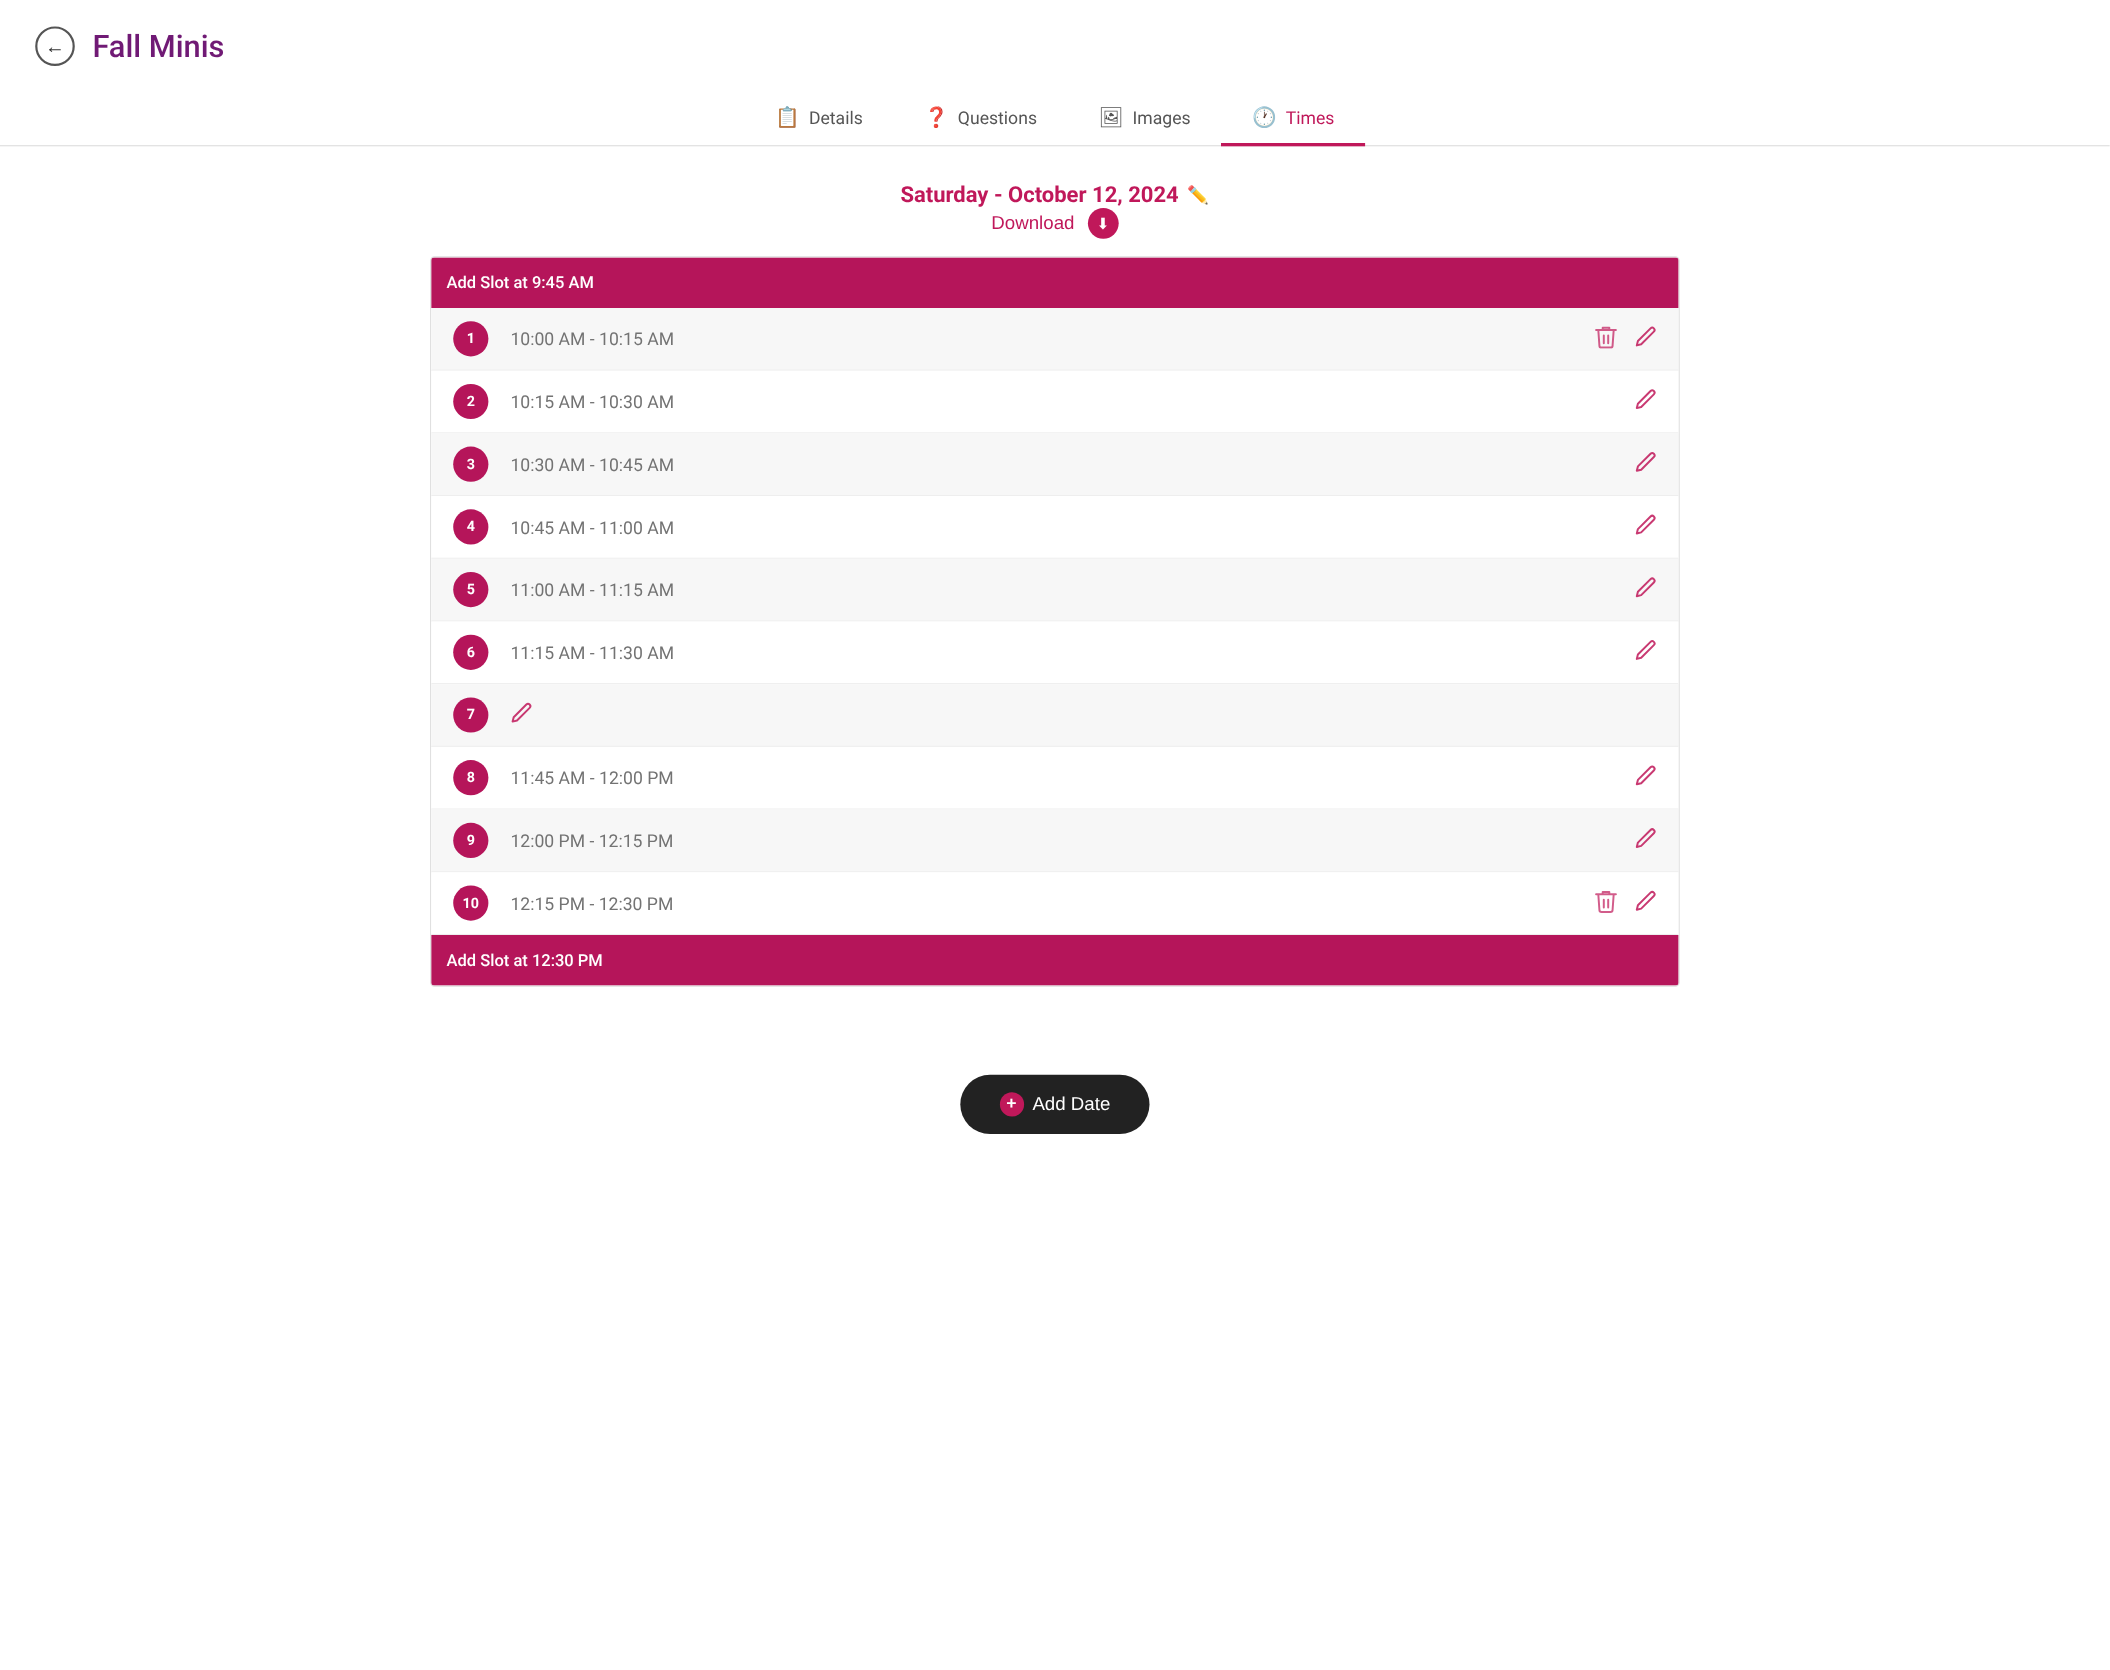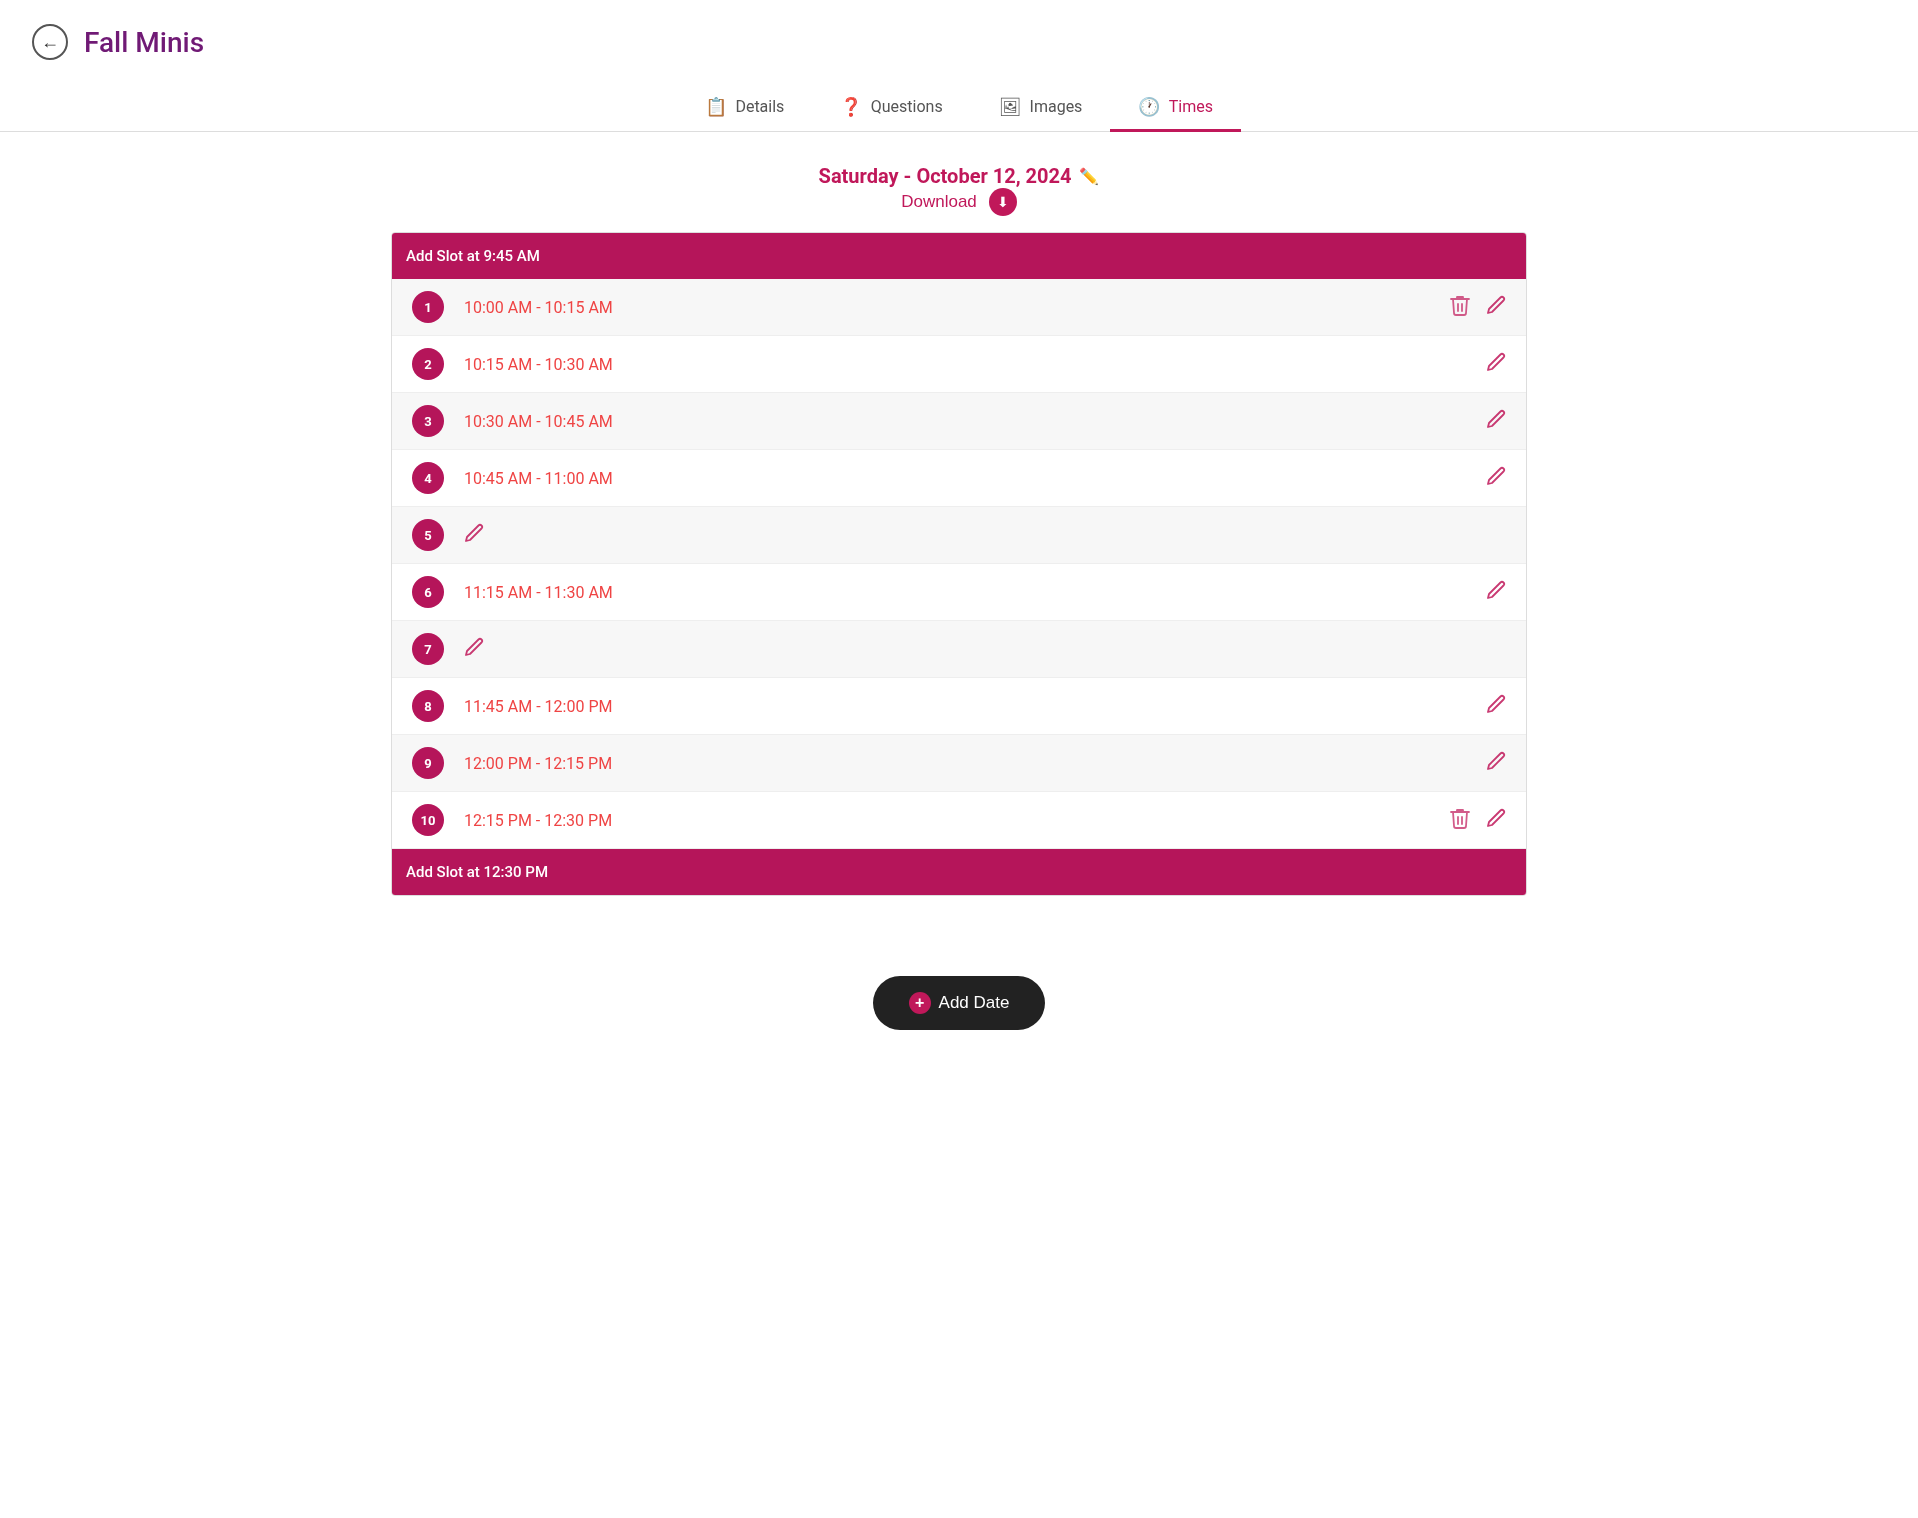--- a/index.html
+++ b/index.html
@@ -155,21 +155,21 @@
       align-items: center;
       justify-content: center;
       font-size: 13px;
       font-weight: 700;
       flex-shrink: 0;
       margin-right: 20px;
     }
     .slot-time {
       flex: 1;
       font-size: 16px;
-      color: #ef4444;
+      color: #737373;
     }
     .slot-actions {
       display: flex;
       align-items: center;
       gap: 16px;
     }
     .action-icon {
       color: #c0185a;
       font-size: 18px;
       cursor: pointer;
@@ -315,20 +315,21 @@
             <path d="M14.5 2.5a2.121 2.121 0 013 3L6 17l-4 1 1-4L14.5 2.5z" stroke="#c0185a" stroke-width="1.8" stroke-linecap="round" stroke-linejoin="round"></path>
           </svg>
         </span>
       </div>
     </div>
 
     <div class="slot-row">
       <div class="slot-number">
         <span>5</span>
       </div>
+      <div class="slot-time">11:00 AM - 11:15 AM</div>
       <div class="slot-actions">
         <span class="action-icon edit">
           <svg width="20" height="20" viewBox="0 0 20 20" fill="none" xmlns="http://www.w3.org/2000/svg">
             <path d="M14.5 2.5a2.121 2.121 0 013 3L6 17l-4 1 1-4L14.5 2.5z" stroke="#c0185a" stroke-width="1.8" stroke-linecap="round" stroke-linejoin="round"></path>
           </svg>
         </span>
       </div>
     </div>
 
     <div class="slot-row">

